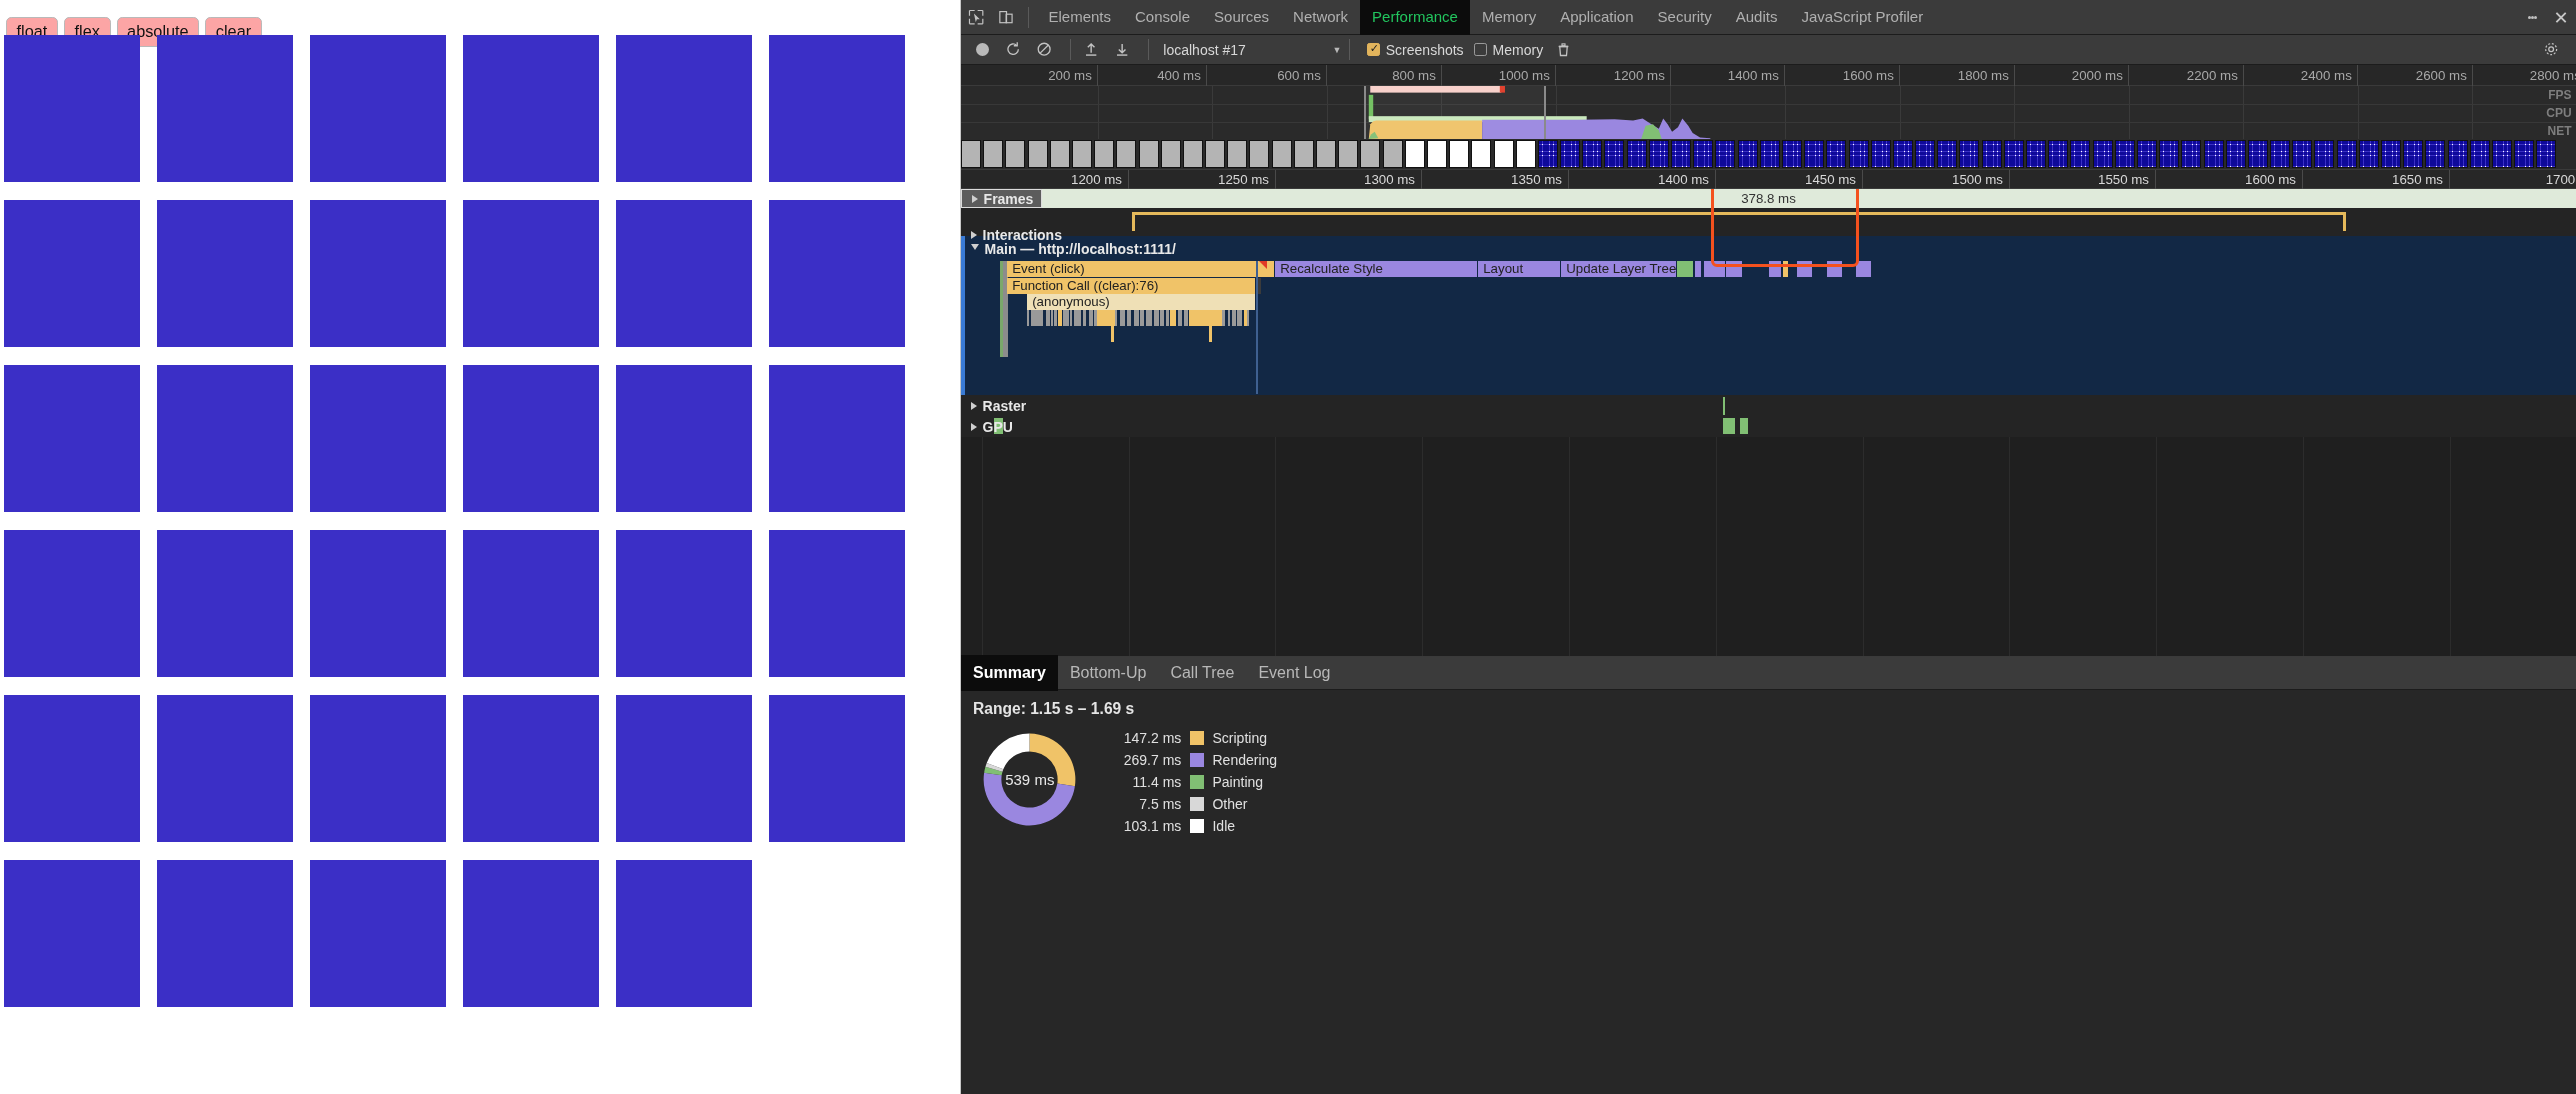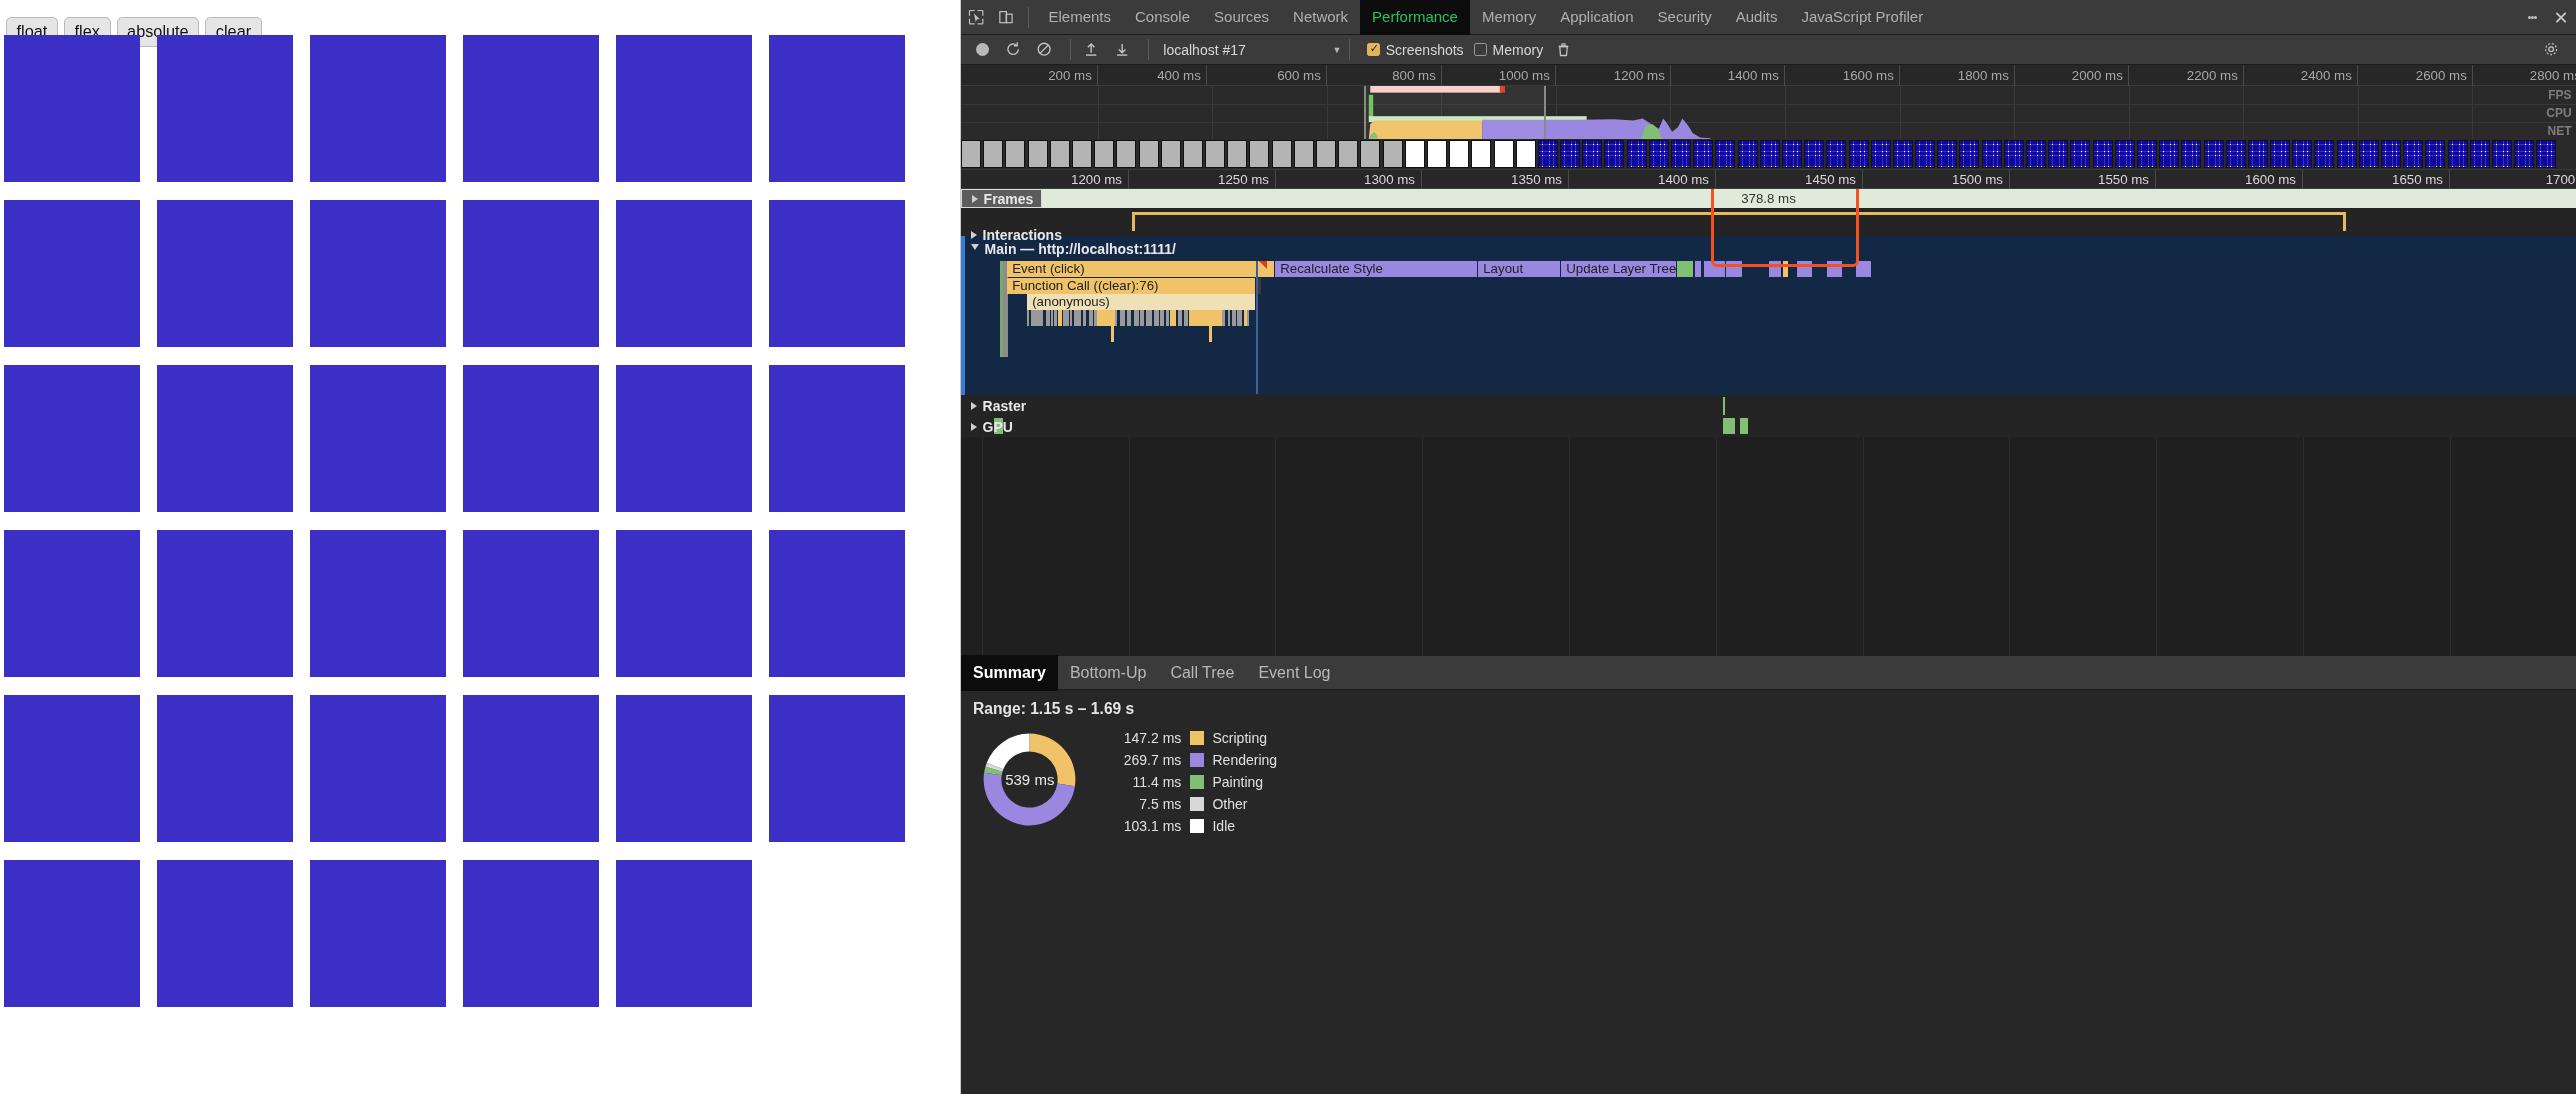--- a/index.html
+++ b/index.html
@@ -21,21 +21,21 @@
   }
   #page-buttons {
     position: absolute; top: 17px; left: 6px;
     display: flex; gap: 6px;
   }
   .pg-btn {
     font-family: "Liberation Sans", sans-serif;
     font-size: 16.3px;
     line-height: 1;
     padding: 5.2px 9.6px 6.7px 9.6px;
-    background: #e5e5e5;
+    background: #fca5a5;
     border: 0.7px solid #b9b9b9;
     border-radius: 5.2px;
     color: #111;
     cursor: pointer;
   }
   #sq-grid {
     position: absolute; top: 35px; left: 4.4px;
     width: 957px;
     display: flex; flex-wrap: wrap;
     gap: 0;

